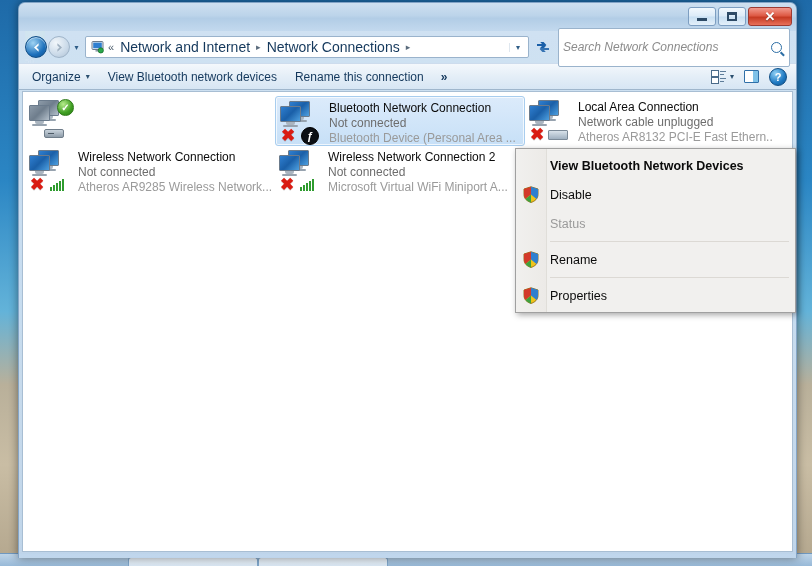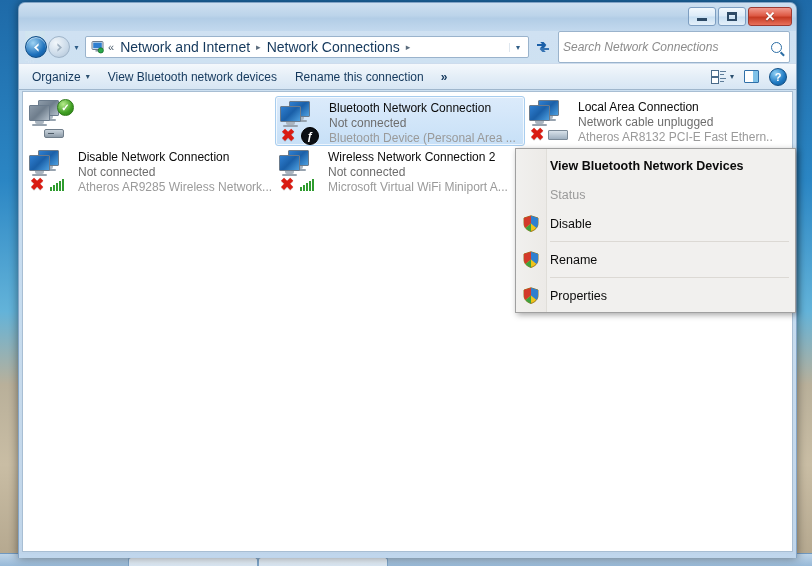--- a/index.html
+++ b/index.html
@@ -97,21 +97,21 @@
   .bc-seg{font-size:14px;color:#14385c;padding:1px 2px;white-space:nowrap;}
   .bc-arrow{color:#5a6b7c;font-size:9px;padding:0 4px;}
   .bc-spacer{flex:1;}
   .bc-caret{color:#2f5d87;font-size:8px;padding:0 6px;border-left:1px solid #dfe7ef;}
   .refreshbtn{
     width:24px;height:22px;margin-left:2px;
     display:flex;align-items:center;justify-content:center;
     color:#1a5fa8;font-size:13px;font-weight:bold;
   }
   #searchbox{
-    width:232px;height:32px;margin-left:3px;
+    width:232px;height:39px;margin-left:3px;
     background:#fff;border:1px solid #9ab3cc;border-radius:2px;
     display:flex;align-items:center;padding:0 4px;box-sizing:border-box;
   }
   #searchbox .ph{flex:1;color:#8c8c8c;font-style:italic;font-size:12px;}
   .mag{
     width:9px;height:9px;border:1.6px solid #2c6ea5;border-radius:50%;
     position:relative;margin-right:3px;
   }
   .mag::after{
     content:"";position:absolute;right:-4px;bottom:-3px;
@@ -453,21 +453,21 @@
             <div class="bars">
               <i style="height:4px;"></i>
                 <i style="height:6px;"></i>
                 <i style="height:8px;"></i>
                 <i style="height:10px;"></i>
                 <i style="height:12px;"></i>
             </div>
           </div>
         </div>
         <div class="conn-txt">
-          <div class="conn-name">Disable Network Connection</div>
+          <div class="conn-name">Wireless Network Connection</div>
           <div class="conn-state">Not connected</div>
           <div class="conn-dev">Atheros AR9285 Wireless Network...</div>
         </div>
       </div>
 
       <div class="conn">
         <div class="conn-ico">
           <div class="mon" style="left:10px;top:2px;">
             <div class="scr blue"></div>
               <div class="base"></div>
@@ -498,38 +498,38 @@
 
     </div>
   </div>
 
 </div>
 
 <div id="ctxmenu">
 
   <div class="mi bold">
     <span>View Bluetooth Network Devices</span>
-  </div>
-
-  <div class="mi disabled">
-    <span>Status</span>
   </div>
 
   <div class="mi">
     <span class="shield">
       <svg width="16" height="17" viewBox="0 0 16 17" aria-hidden="true">
         <path d="M8 .8 L15 3 V8.5 C15 12.6 11.8 15.4 8 16.4 C4.2 15.4 1 12.6 1 8.5 V3 Z" fill="#f0c419" stroke="#8a6a10" stroke-width=".9"></path>
         <path d="M8 .8 L15 3 V8.5 C15 10.2 14.4 11.7 13.5 12.9 L8 8.6 Z" fill="#2f7fd0"></path>
         <path d="M8 .8 L1 3 V8.5 C1 10.2 1.6 11.7 2.5 12.9 L8 8.6 Z" fill="#d33a2a"></path>
         <path d="M2.5 12.9 C4 14.7 6 15.9 8 16.4 L8 8.6 Z" fill="#3fa03f"></path>
       </svg>
     </span>
     <span>Disable</span>
   </div>
 
+  <div class="mi disabled">
+    <span>Status</span>
+  </div>
+
   <div class="msep"></div>
 
 
   <div class="mi">
     <span class="shield">
       <svg width="16" height="17" viewBox="0 0 16 17" aria-hidden="true">
         <path d="M8 .8 L15 3 V8.5 C15 12.6 11.8 15.4 8 16.4 C4.2 15.4 1 12.6 1 8.5 V3 Z" fill="#f0c419" stroke="#8a6a10" stroke-width=".9"></path>
         <path d="M8 .8 L15 3 V8.5 C15 10.2 14.4 11.7 13.5 12.9 L8 8.6 Z" fill="#2f7fd0"></path>
         <path d="M8 .8 L1 3 V8.5 C1 10.2 1.6 11.7 2.5 12.9 L8 8.6 Z" fill="#d33a2a"></path>
         <path d="M2.5 12.9 C4 14.7 6 15.9 8 16.4 L8 8.6 Z" fill="#3fa03f"></path>

